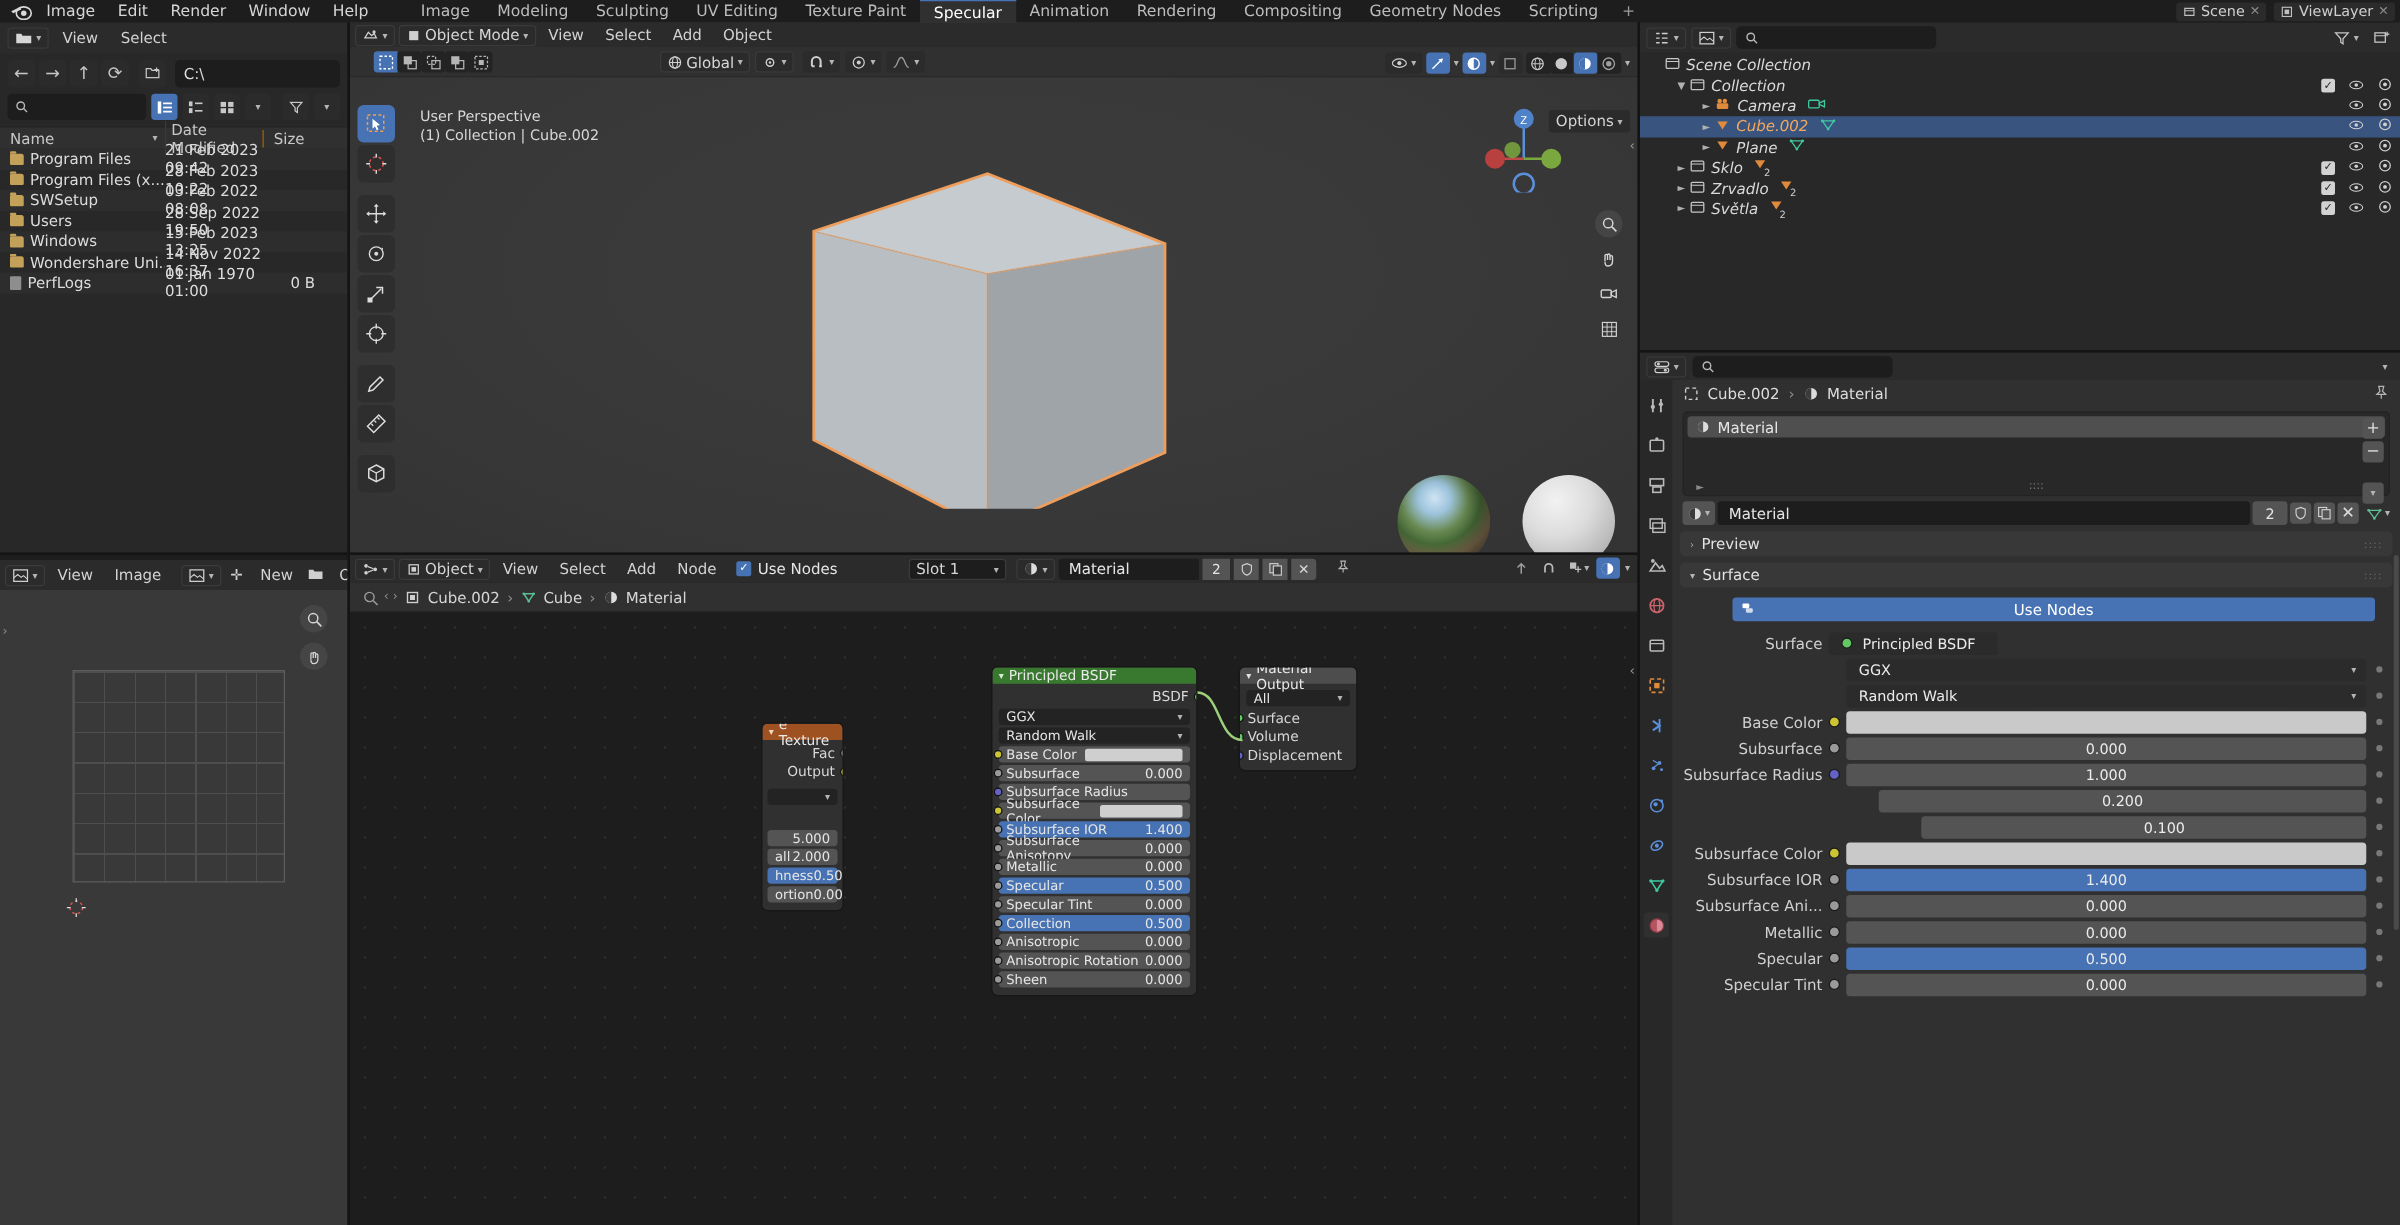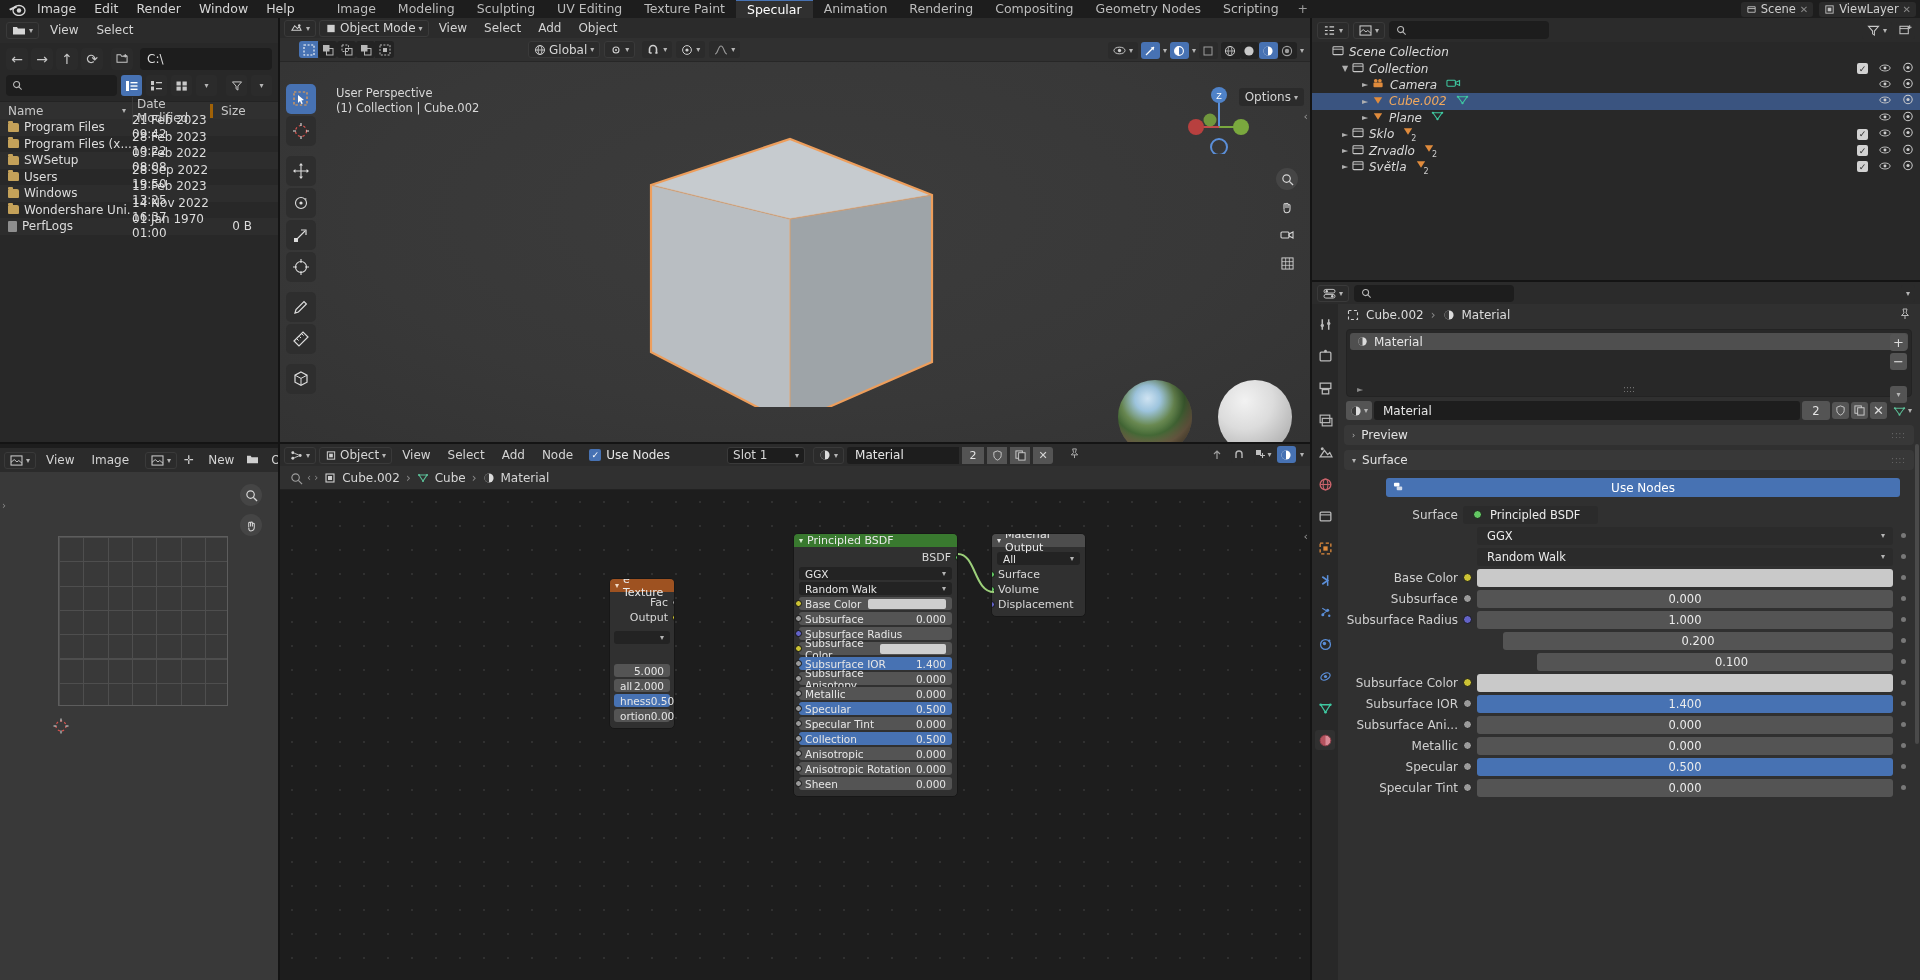--- a/index.html
+++ b/index.html
@@ -43,21 +43,21 @@
   .fb-filter { height:28px; display:flex; align-items:center; gap:4px; padding:0 6px 3px 6px; background:#282828;}
   .fb-search { flex:1; height:21px; background:#1d1d1d; border-radius:4px; display:flex; align-items:center;
                padding:0 6px; gap:5px; }
   .fb-toggle { width:21px; height:21px; border-radius:3px; background:#2b2b2b; display:flex;
                align-items:center; justify-content:center; }
   .fb-toggle.on { background:#4772b3; }
   .fb-colhdr { height:18px; background:#303030; display:flex; align-items:center; font-size:12px;
                color:#c8c8c8; border-top:1px solid #232323; }
   .fb-col-name { width:132px; padding-left:8px; display:flex; align-items:center; justify-content:space-between; padding-right:6px;}
   .fb-col-date { width:78px; padding-left:4px; border-left:1px solid #3a3a3a;}
-  .fb-col-size { flex:1; padding-left:8px; border-left:3px solid #a16207;}
+  .fb-col-size { flex:1; padding-left:8px; border-left:1px solid #a16207;}
   .fb-list { background:#282828; }
   .fb-row { height:16.5px; display:flex; align-items:center; font-size:12px; color:#dcdcdc; }
   .fb-row:nth-child(odd) { background:#2d2d2d; }
   .fb-row .nm { width:132px; padding-left:8px; display:flex; align-items:center; gap:5px; overflow:hidden; white-space:nowrap;}
   .fb-row .dt { width:78px; }
   .fb-row .sz { flex:1; text-align:right; padding-right:26px;}
   .folder-ico { width:11px; height:9px; background:#c4a159; border-radius:1px 2px 1px 1px; position:relative; flex:none;}
   .folder-ico:before { content:""; position:absolute; left:0; top:-2px; width:5px; height:2px; background:#c4a159; border-radius:1px 1px 0 0;}
   .file-ico { width:9px; height:11px; background:#8e8e8e; border-radius:1px; flex:none;}
 

